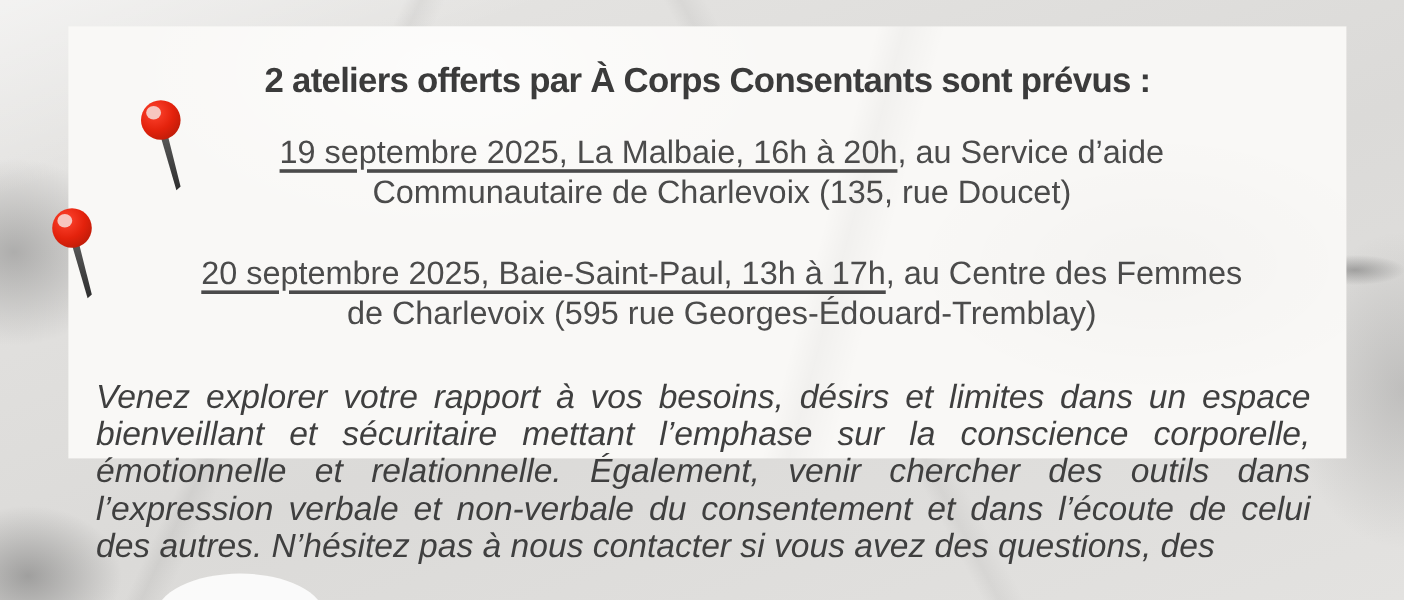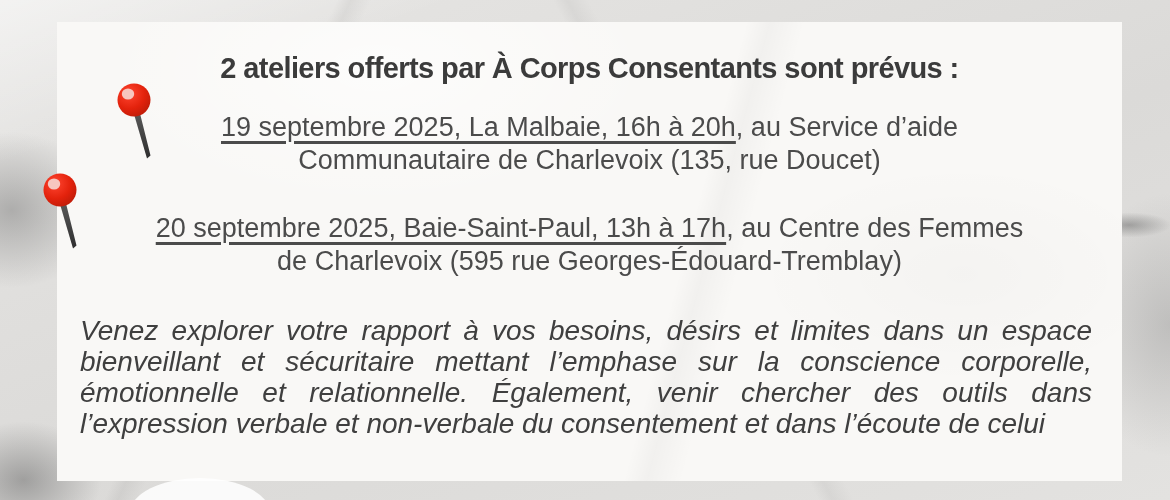--- a/index.html
+++ b/index.html
@@ -15,34 +15,34 @@
       radial-gradient(ellipse 140px 120px at 1% 42%, rgba(110,110,110,.45), transparent 65%),
       radial-gradient(ellipse 120px 90px at 2% 96%, rgba(100,100,100,.50), transparent 65%),
       radial-gradient(ellipse 60px 18px at 96.5% 45%, rgba(90,90,90,.45), transparent 70%),
       radial-gradient(ellipse 160px 220px at 100% 65%, rgba(130,130,130,.35), transparent 60%),
       linear-gradient(115deg, transparent 24%, rgba(0,0,0,.05) 25%, transparent 26.5%),
       linear-gradient(62deg, transparent 57%, rgba(0,0,0,.045) 58%, transparent 59.5%),
       linear-gradient(160deg, rgba(255,255,255,.5) 0%, transparent 18%),
       linear-gradient(160deg, #e7e6e4 0%, #dbdad8 55%, #e3e2e0 100%);
   }
   .panel{
-    position:absolute;left:57px;top:22px;width:1065px;height:459px;
+    position:absolute;left:57px;top:22px;width:1065px;height:360px;
     background-color:#f9f8f6;
     background-image:
       linear-gradient(105deg, transparent 58%, rgba(0,0,0,.03) 60%, transparent 63%),
       radial-gradient(ellipse 400px 200px at 30% 10%, rgba(255,255,255,.6), transparent 70%),
       radial-gradient(ellipse 300px 160px at 85% 55%, rgba(0,0,0,.02), transparent 70%);
   }
   .title{
     position:absolute;left:0;top:30px;width:100%;
     text-align:center;font-weight:bold;font-size:29px;letter-spacing:-0.6px;
     color:#3b3b3b;
   }
   .event{
-    position:absolute;left:0;width:100%;
+    position:absolute;left:12px;width:100%;
     text-align:center;font-size:27px;line-height:33px;color:#4b4b4b;
   }
   .event-1{top:89px;}
   .event-2{top:190px;}
   .u{
     text-decoration:underline;
     text-decoration-thickness:2.5px;
     text-underline-offset:5px;
     text-decoration-color:#4b4b4b;
   }
@@ -80,20 +80,21 @@
     <div class="event event-2">
       <span class="u">20 septembre 2025, Baie-Saint-Paul, 13h à 17h</span><span>, au Centre des Femmes</span><br>
       <span>de Charlevoix (595 rue Georges-Édouard-Tremblay)</span>
     </div>
 
     <div class="para" id="paragraph">
         <div class="para-line"><span>Venez explorer votre rapport à vos besoins, désirs et limites dans un espace</span></div>
         <div class="para-line"><span class="b">bienveillant</span><span> et </span><span class="b">sécuritaire</span><span> mettant l’emphase sur la </span><span class="b">conscience corporelle</span><span>,</span></div>
         <div class="para-line"><span class="b">émotionnelle</span><span> et r</span><span class="b">elationnelle</span><span>. Également, venir chercher des outils dans</span></div>
         <div class="para-line"><span>l’</span><span class="b">expression verbale et non-verbale du consentement</span><span> et dans l’écoute de celui</span></div>
+        <div class="para-line"><span>des autres. N’hésitez pas à nous contacter si vous avez des questions, des</span></div>
       </div>
 
     <div class="paper-circle"></div>
   </div>
 
   <svg class="pin pin-1" viewBox="0 0 50 82">
     <defs>
       <radialGradient id="ballGrad" cx="0.35" cy="0.3" r="0.85">
         <stop offset="0%" stop-color="#ff4530"></stop>
         <stop offset="55%" stop-color="#e3220c"></stop>

